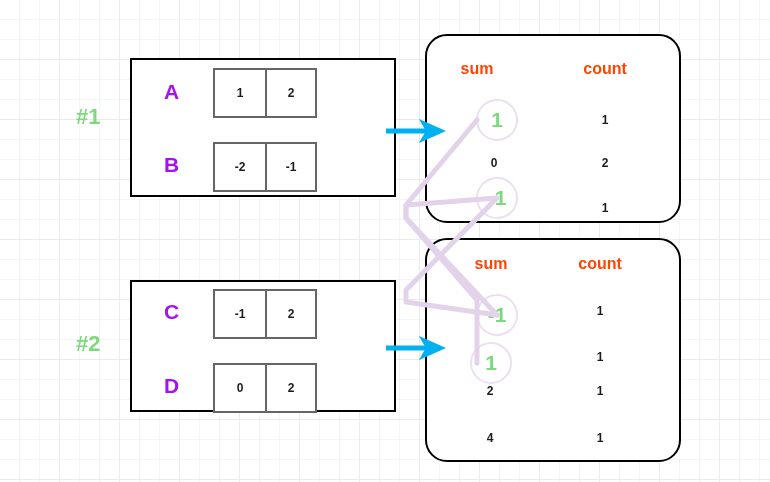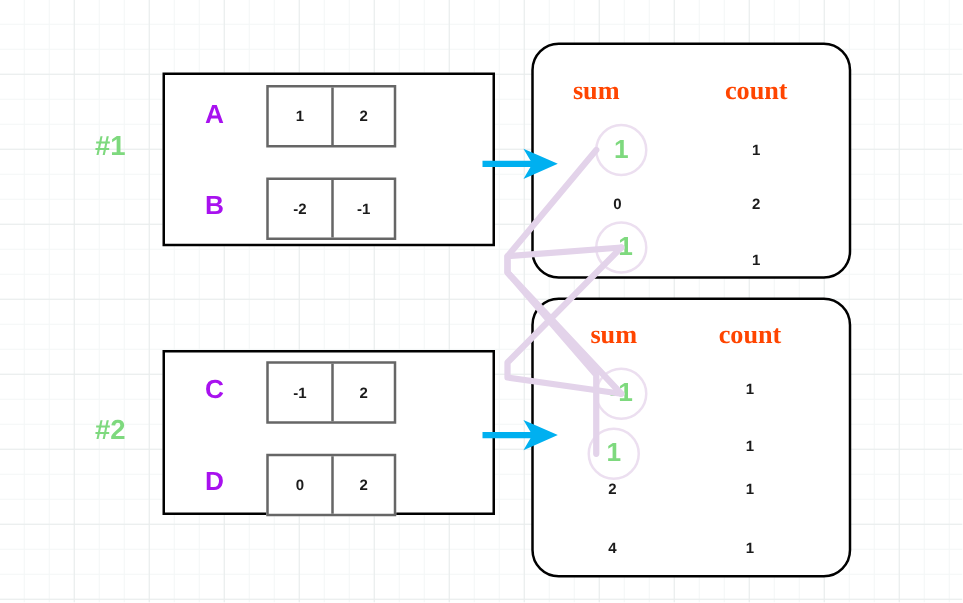--- a/index.html
+++ b/index.html
@@ -94,26 +94,25 @@
   
   .agg-table {
     position: absolute;
     border: 2px solid #000000;
     border-radius: 22px;
     background: #ffffff;
     box-sizing: border-box;
   }
   .agg-header {
     position: absolute;
-    font-size: 21px;
+    font-size: 16px;
     font-weight: bold;
     color: #ff4500;
     user-select: none;
     white-space: nowrap;
-    font-family: Liberation Serif, serif;
   }
   .agg-cell {
     position: absolute;
     font-size: 12px;
     font-weight: bold;
     color: #1b1b1b;
     user-select: none;
     white-space: nowrap;
     transform: translate(-50%, -50%);
   }

